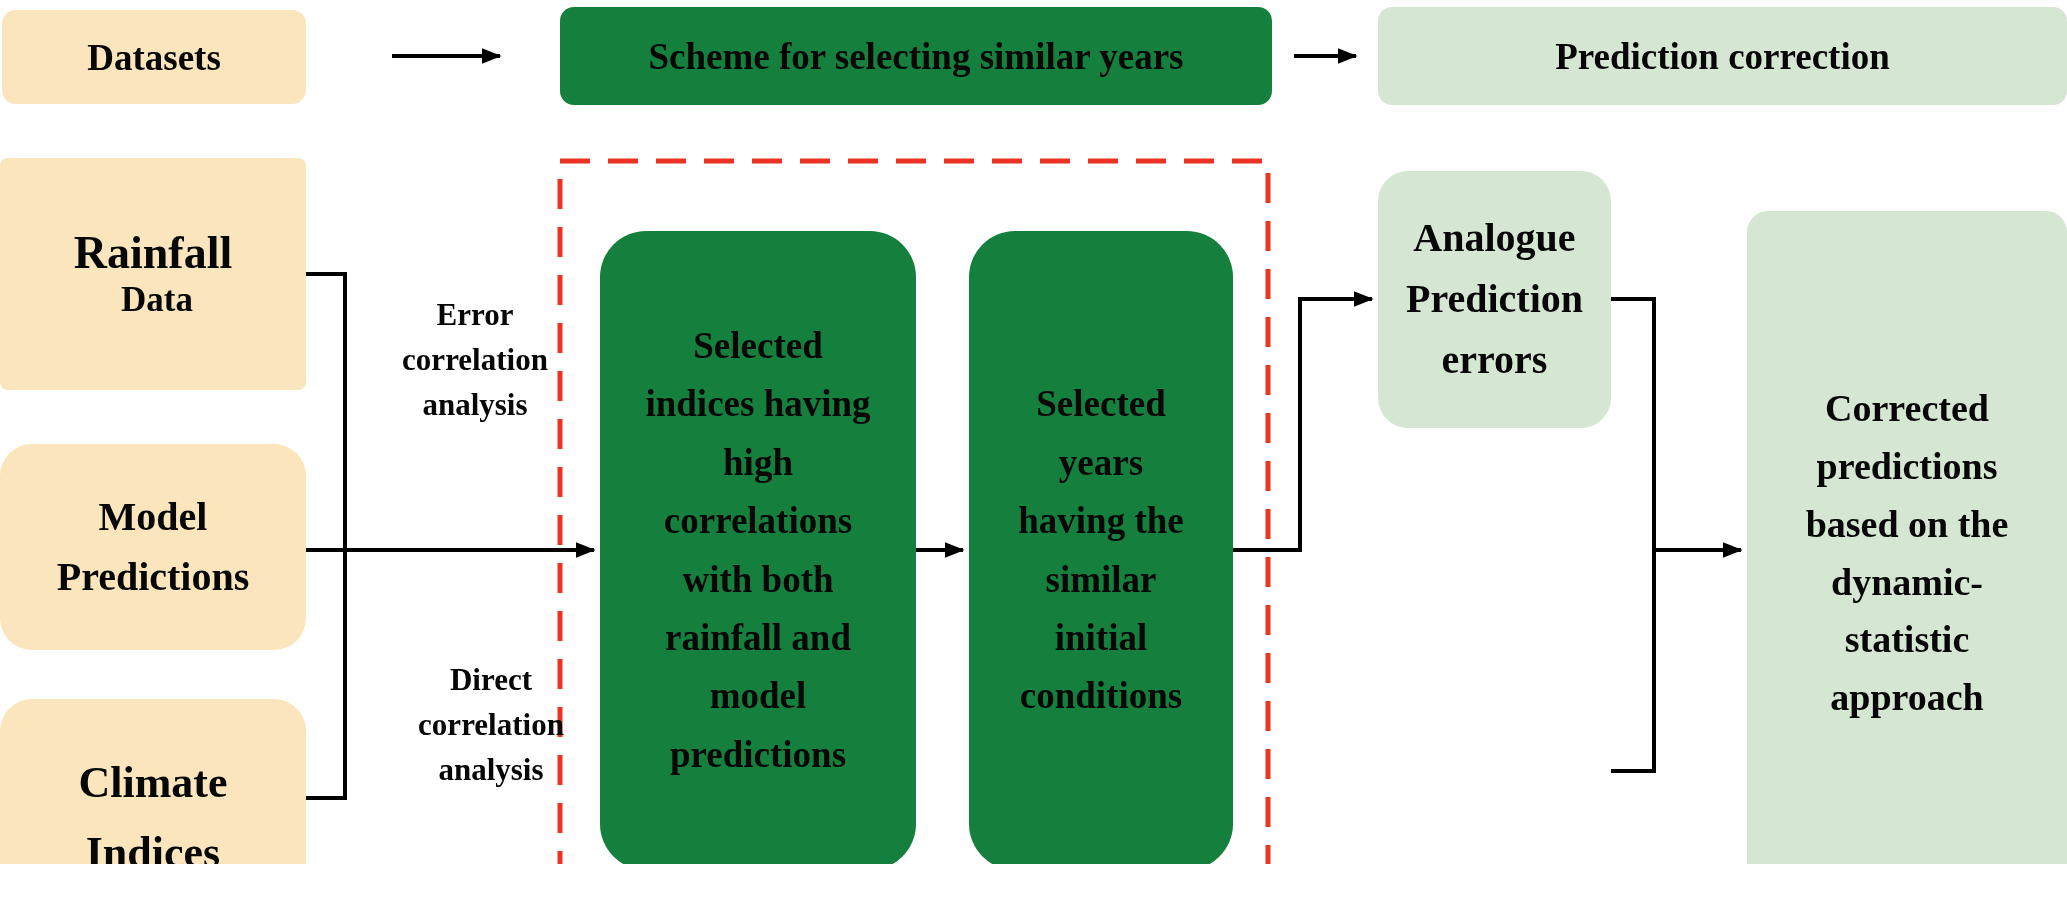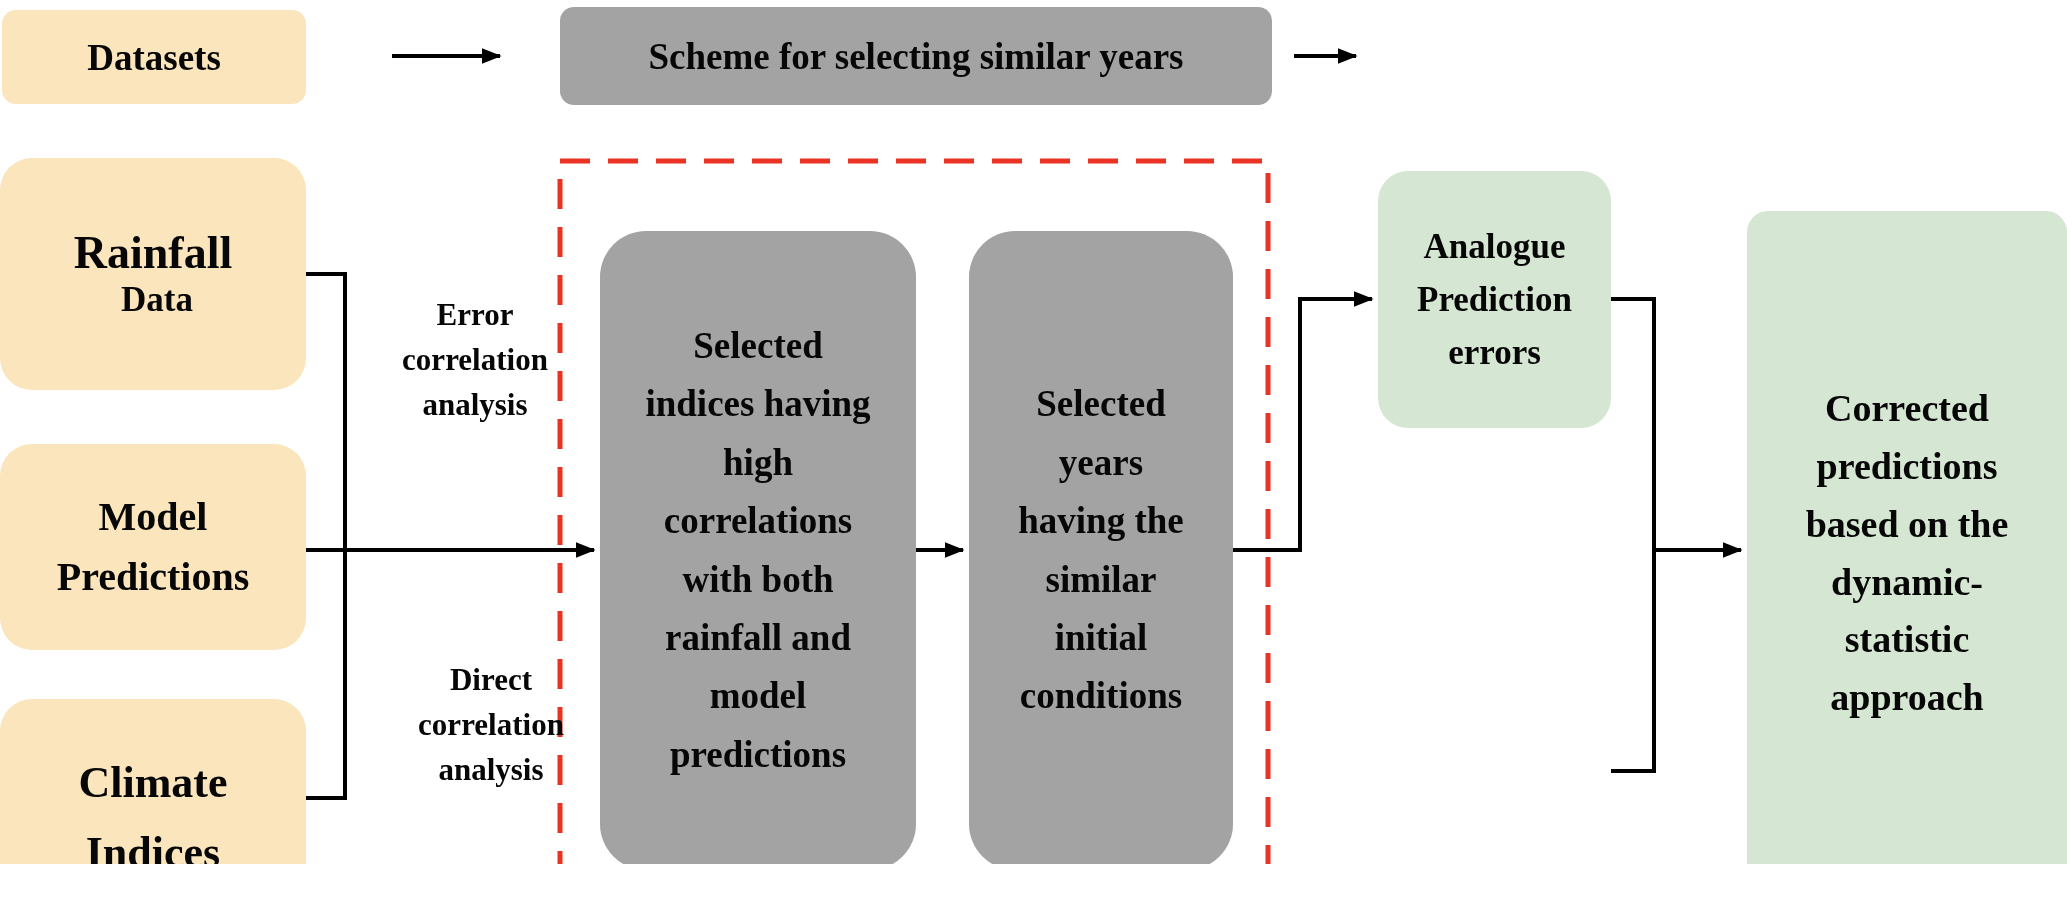--- a/index.html
+++ b/index.html
@@ -28,34 +28,34 @@
     position: absolute;
     display: flex;
     flex-direction: column;
     align-items: center;
     justify-content: center;
     text-align: center;
     font-weight: 700;
     box-sizing: border-box;
   }
   .tan   { background: #fae5bd; }
-  .blue  { background: #a3a3a3; }
+  .blue  { background: #15803d; }
   .green { background: #d5e7d2; }
 
   .hdr { border-radius: 14px; font-size: 37px; }
 
   .pre { white-space: pre-line; }
 
   
   .hdr-datasets   { left: 2px;    top: 10px; width: 304px; height: 94px; }
   .hdr-scheme     { left: 560px;  top: 7px;  width: 712px; height: 98px; }
   .hdr-correction { left: 1378px; top: 7px;  width: 689px; height: 98px; }
 
   
-  .box-rainfall { left: 0; top: 158px; width: 306px; height: 232px; border-radius: 32px; }
+  .box-rainfall { left: 0; top: 158px; width: 306px; height: 232px; border-radius: 8px; }
   .box-rainfall .title { font-size: 46px; line-height: 1.15; }
   .box-rainfall .sub   { font-size: 35px; line-height: 1.2; margin-left: 8px; }
   .box-model    { left: 0; top: 444px; width: 306px; height: 206px; border-radius: 32px; font-size: 40px; line-height: 1.5; }
   .box-climate  { left: 0; top: 699px; width: 306px; height: 238px; border-radius: 32px; font-size: 44px; line-height: 1.6; }
 
   
   .label {
     position: absolute;
     width: 190px;
     text-align: center;
@@ -64,21 +64,21 @@
     line-height: 1.45;
   }
   .label-error  { left: 380px; top: 293px; }
   .label-direct { left: 396px; top: 658px; }
 
   
   .box-indices { left: 600px; top: 231px; width: 316px; height: 639px; border-radius: 46px; font-size: 37px; line-height: 1.58; }
   .box-years   { left: 969px; top: 231px; width: 264px; height: 639px; border-radius: 46px; font-size: 37px; line-height: 1.58; }
 
   
-  .box-analogue  { left: 1378px; top: 171px; width: 233px; height: 257px; border-radius: 30px; font-size: 35px; line-height: 1.52; }
+  .box-analogue  { left: 1378px; top: 171px; width: 233px; height: 257px; border-radius: 30px; font-size: 40px; line-height: 1.52; }
   .box-current   { left: 1378px; top: 646px; width: 233px; height: 250px; border-radius: 30px; font-size: 35px; line-height: 1.52; }
   .box-corrected { left: 1747px; top: 211px; width: 320px; height: 685px; border-radius: 21px; font-size: 38px; line-height: 1.52; }
 </style>
 </head>
 <body>
 
 <div class="canvas">
 
   <svg class="connectors" viewBox="0 0 2067 922" xmlns="http://www.w3.org/2000/svg">
     <defs>
@@ -103,20 +103,23 @@
     <path d="M 1611 299 L 1654 299 L 1654 550" fill="none" stroke="#000" stroke-width="4"></path>
     <path d="M 1611 771 L 1654 771 L 1654 550" fill="none" stroke="#000" stroke-width="4"></path>
     <path d="M 1654 550 H 1741" fill="none" stroke="#000" stroke-width="4" marker-end="url(#arrowhead)"></path>
   </svg>
 
   <div class="box tan hdr hdr-datasets">
     <span>Datasets</span>
   </div>
   <div class="box blue hdr hdr-scheme">
     <span>Scheme for selecting similar years</span>
+  </div>
+  <div class="box green hdr hdr-correction">
+    <span>Prediction correction</span>
   </div>
 
   <div class="box tan box-rainfall">
     <span class="title">Rainfall</span>
     <span class="sub">Data</span>
   </div>
   <div class="box tan box-model">
     <span class="pre">Model
 Predictions</span>
   </div>

